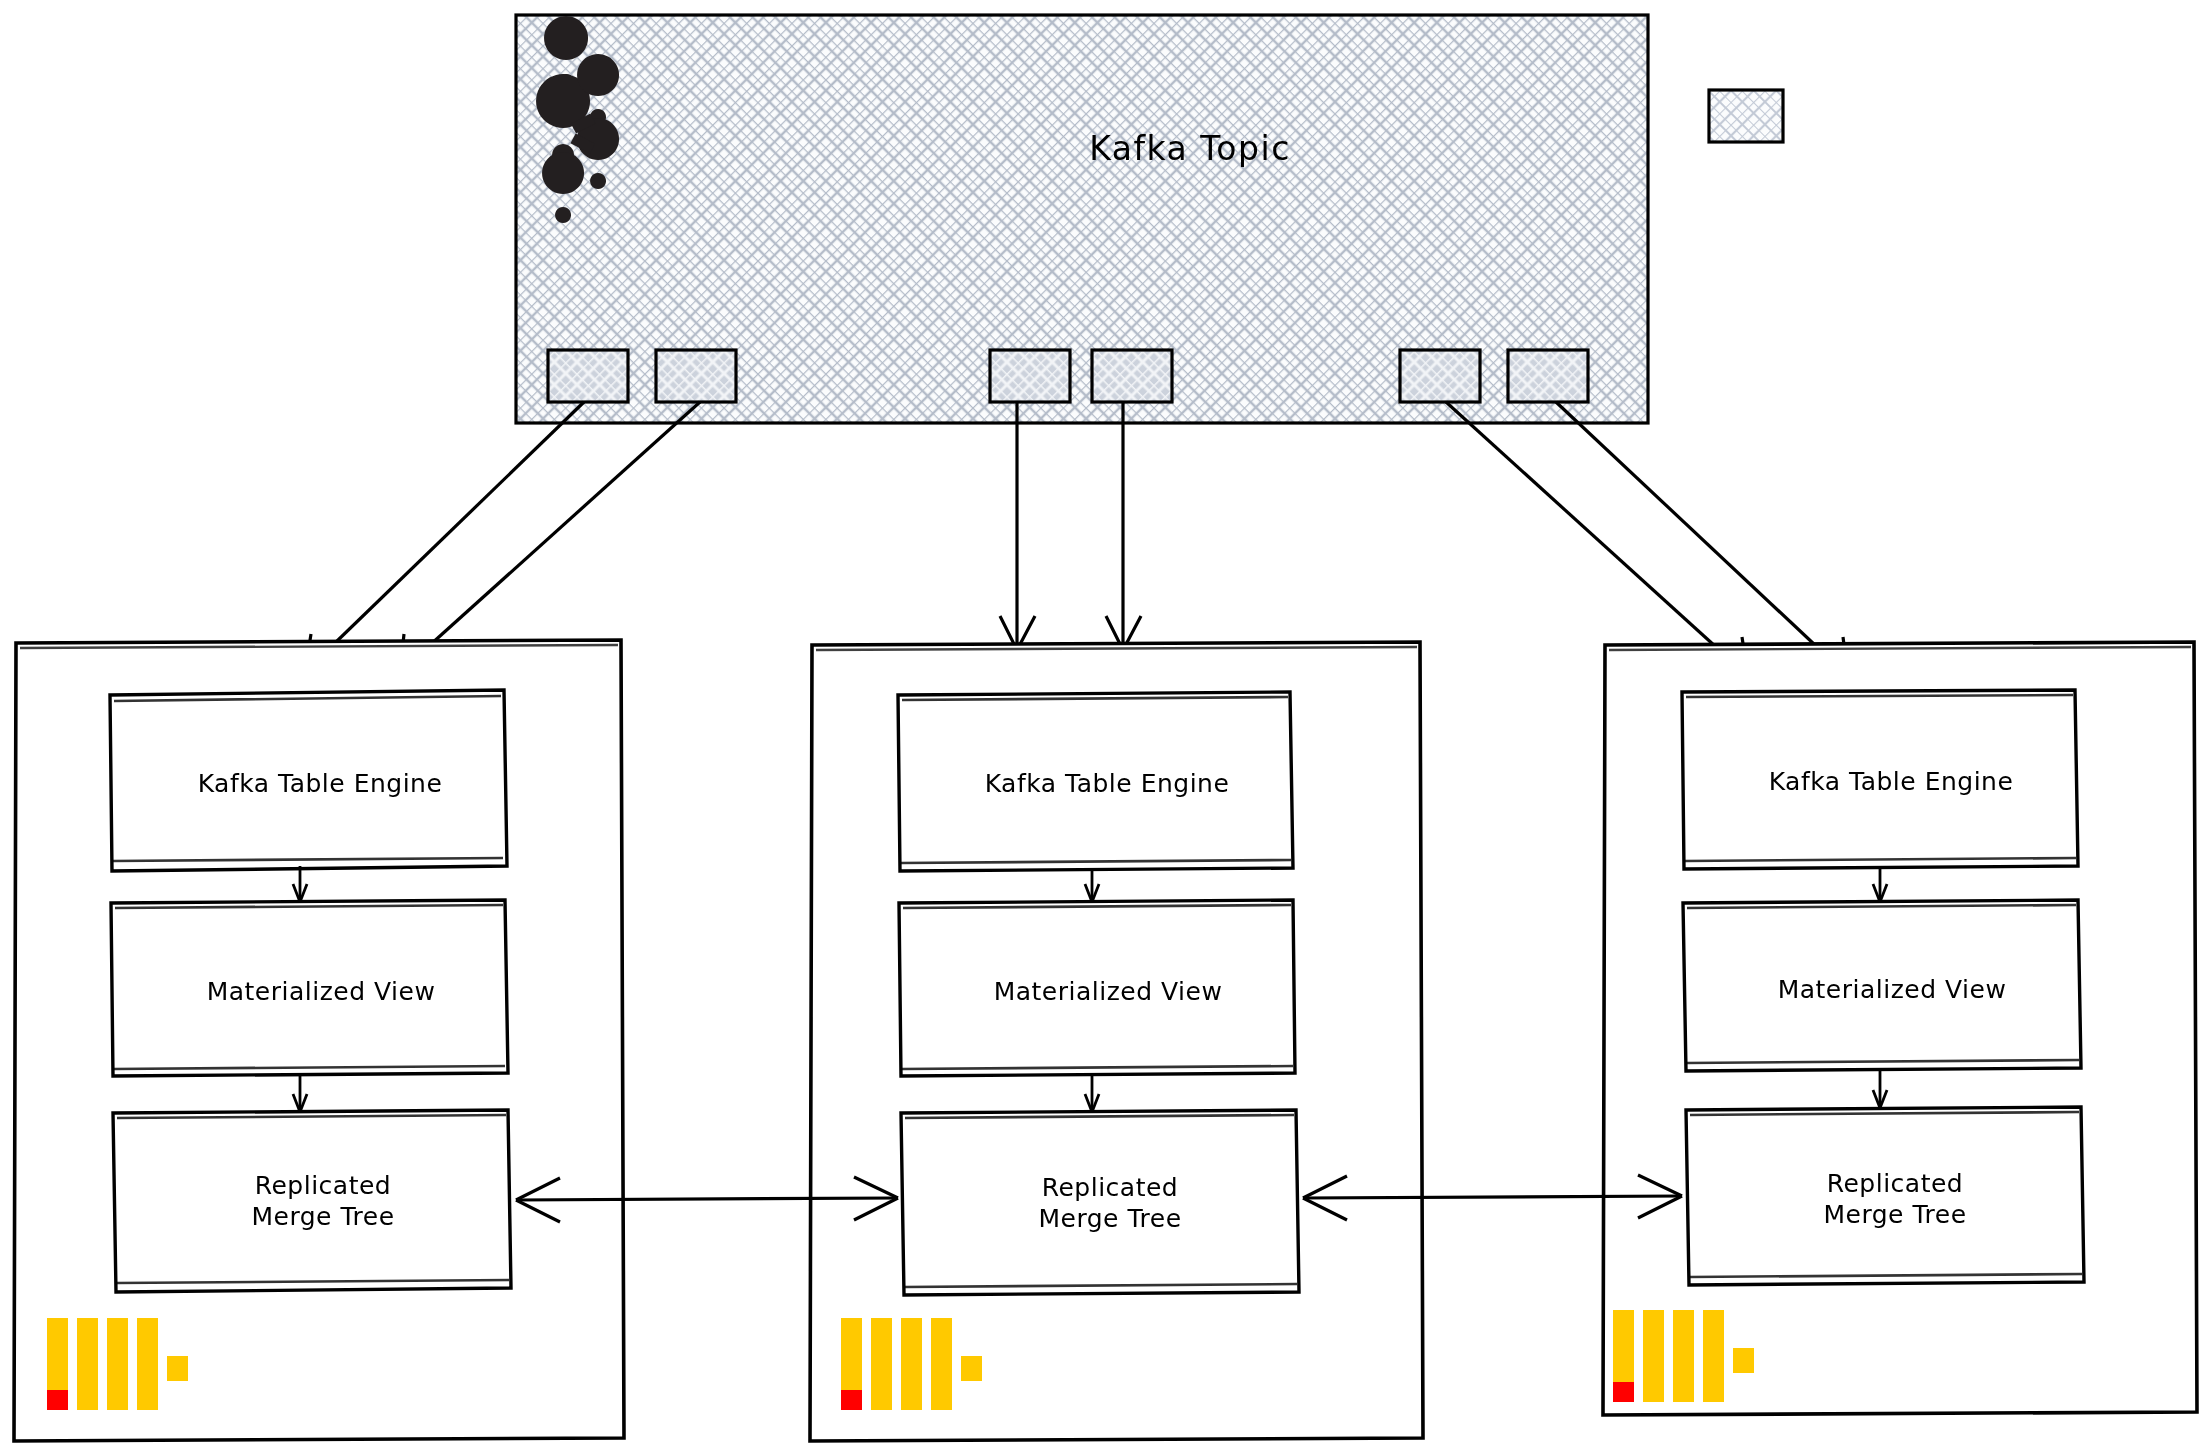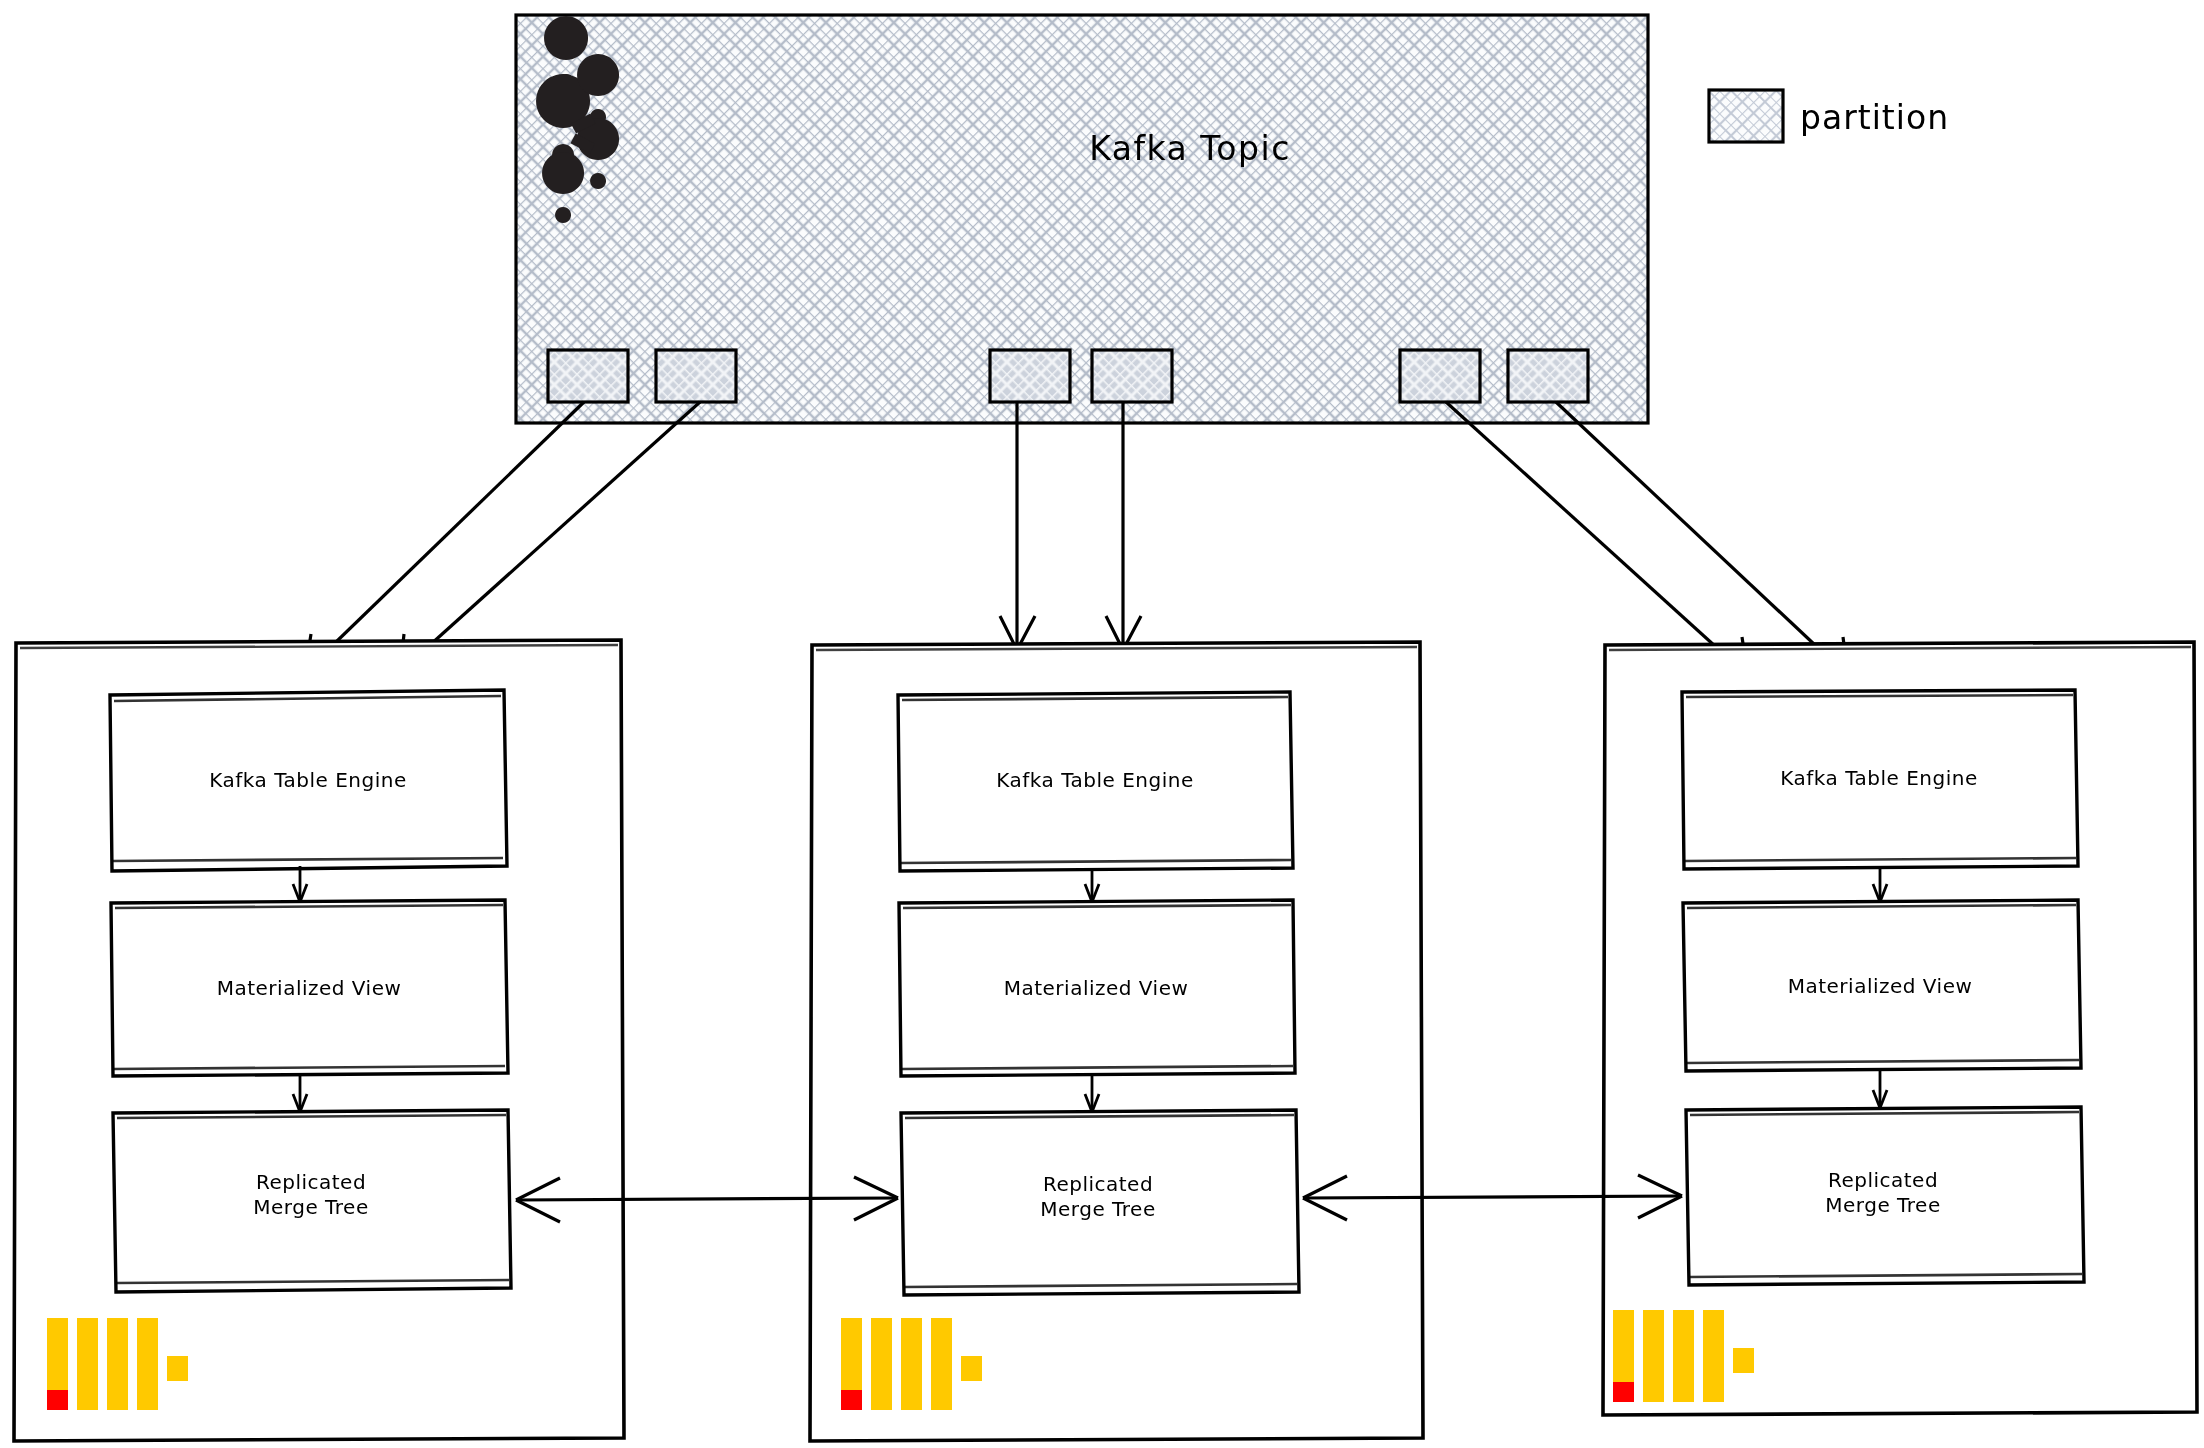--- a/index.html
+++ b/index.html
@@ -4,21 +4,21 @@
 <style>
   html,body{margin:0;padding:0;background:#ffffff;}
   body{width:2204px;height:1448px;position:relative;overflow:hidden;
        font-family:"DejaVu Sans",sans-serif;}
   #stage{position:absolute;left:0;top:0;width:2204px;height:1448px;}
   svg#scene{position:absolute;left:0;top:0;width:2204px;height:1448px;}
   .lbl{position:absolute;color:#000;text-align:center;line-height:1.25;
        font-family:"DejaVu Sans",sans-serif;font-weight:400;
        letter-spacing:.5px;white-space:pre;pointer-events:none;}
   .lbl-topic{font-size:33px;letter-spacing:1.5px;}
-  .lbl-box{font-size:20px;}
+  .lbl-box{font-size:25px;margin-left:12px;}
   .lbl-legend{font-size:33px;letter-spacing:1px;text-align:left;}
 </style>
 </head>
 <body>
 
 <div id="stage">
 
 <svg id="scene" viewBox="0 0 2204 1448" xmlns="http://www.w3.org/2000/svg">
   <defs>
     <pattern id="hatchTopic" width="16" height="16" patternUnits="userSpaceOnUse" patternTransform="rotate(45)">
@@ -208,21 +208,20 @@
   </g>
   <g stroke="#000" stroke-width="3.2" fill="none">
     <path d="M1303 1198 L1682 1196"></path>
     <path d="M1303 1198 L1347 1176 M1303 1198 L1347 1220"></path>
     <path d="M1682 1196 L1638 1175 M1682 1196 L1638 1218"></path>
   </g>
 </svg>
 
 <div class="lbl lbl-topic" style="left:516px;top:128px;width:1348px;">Kafka Topic</div>
 
-<div class="lbl lbl-legend" style="left:1800px;top:97px;width:380px;">partition</div>
 
 <div class="lbl lbl-box" style="left:110px;top:768px;width:396px;">Kafka Table Engine</div>
 <div class="lbl lbl-box" style="left:111px;top:976px;width:396px;">Materialized View</div>
 <div class="lbl lbl-box" style="left:113px;top:1170px;width:396px;">Replicated
 Merge Tree</div>
 
 <div class="lbl lbl-box" style="left:898px;top:768px;width:394px;">Kafka Table Engine</div>
 <div class="lbl lbl-box" style="left:899px;top:976px;width:394px;">Materialized View</div>
 <div class="lbl lbl-box" style="left:901px;top:1172px;width:394px;">Replicated
 Merge Tree</div>

